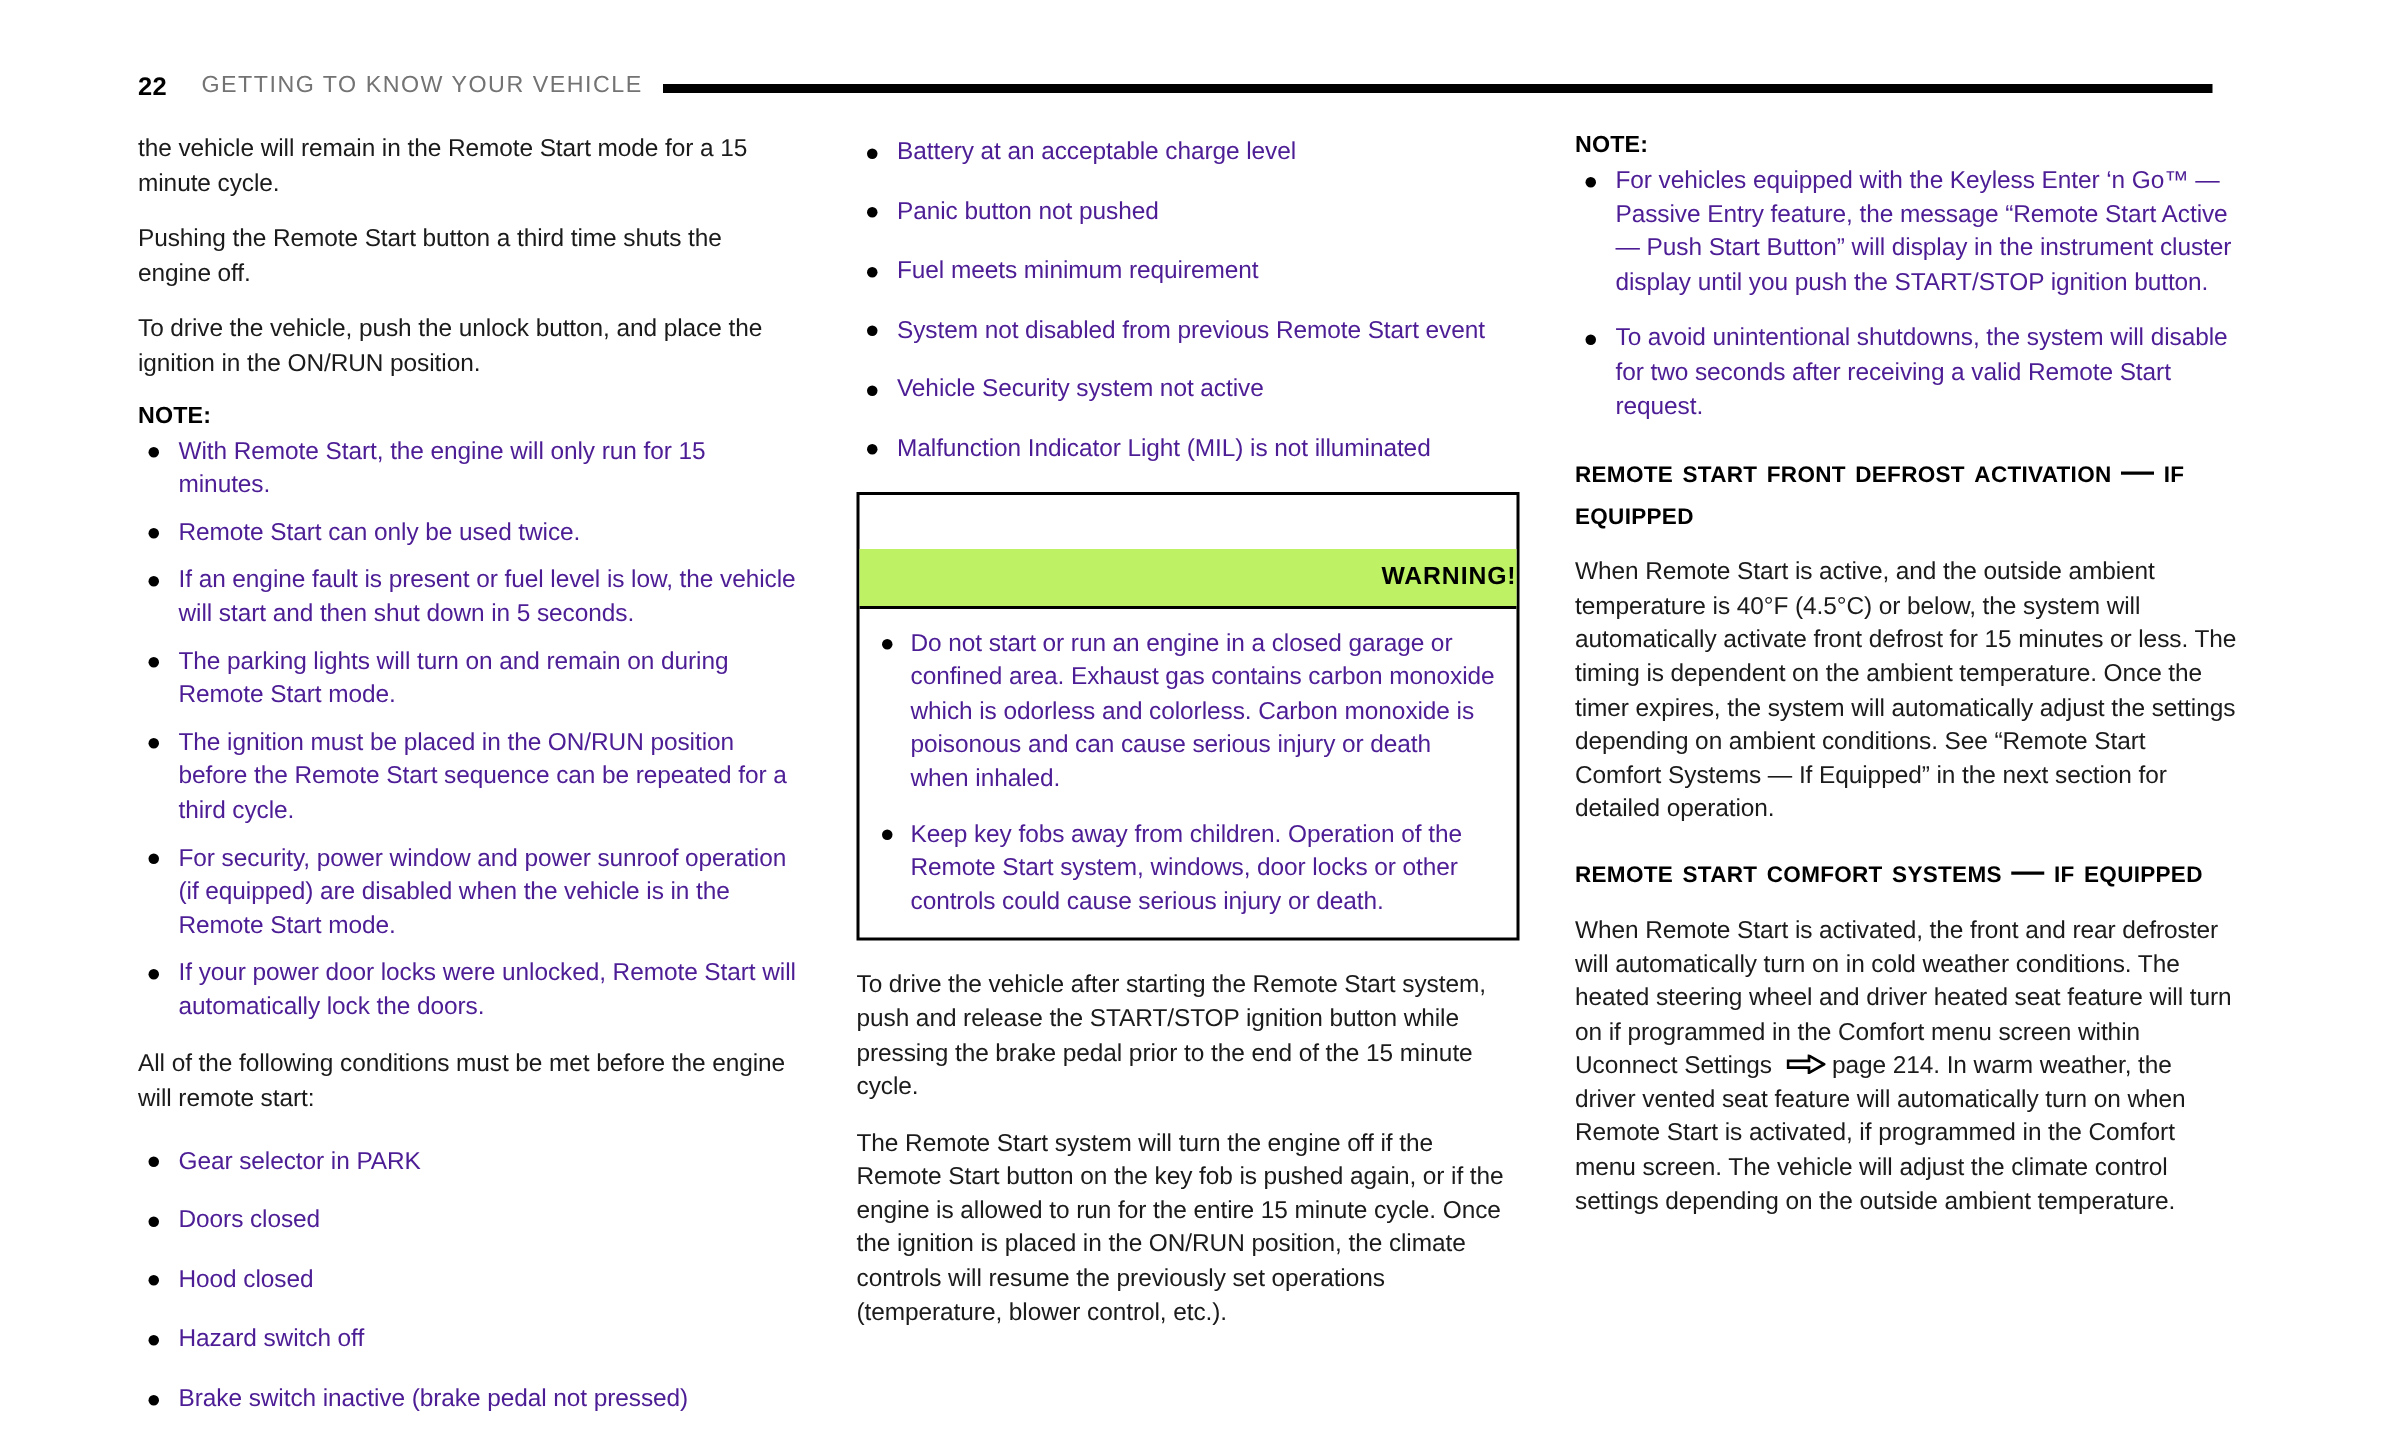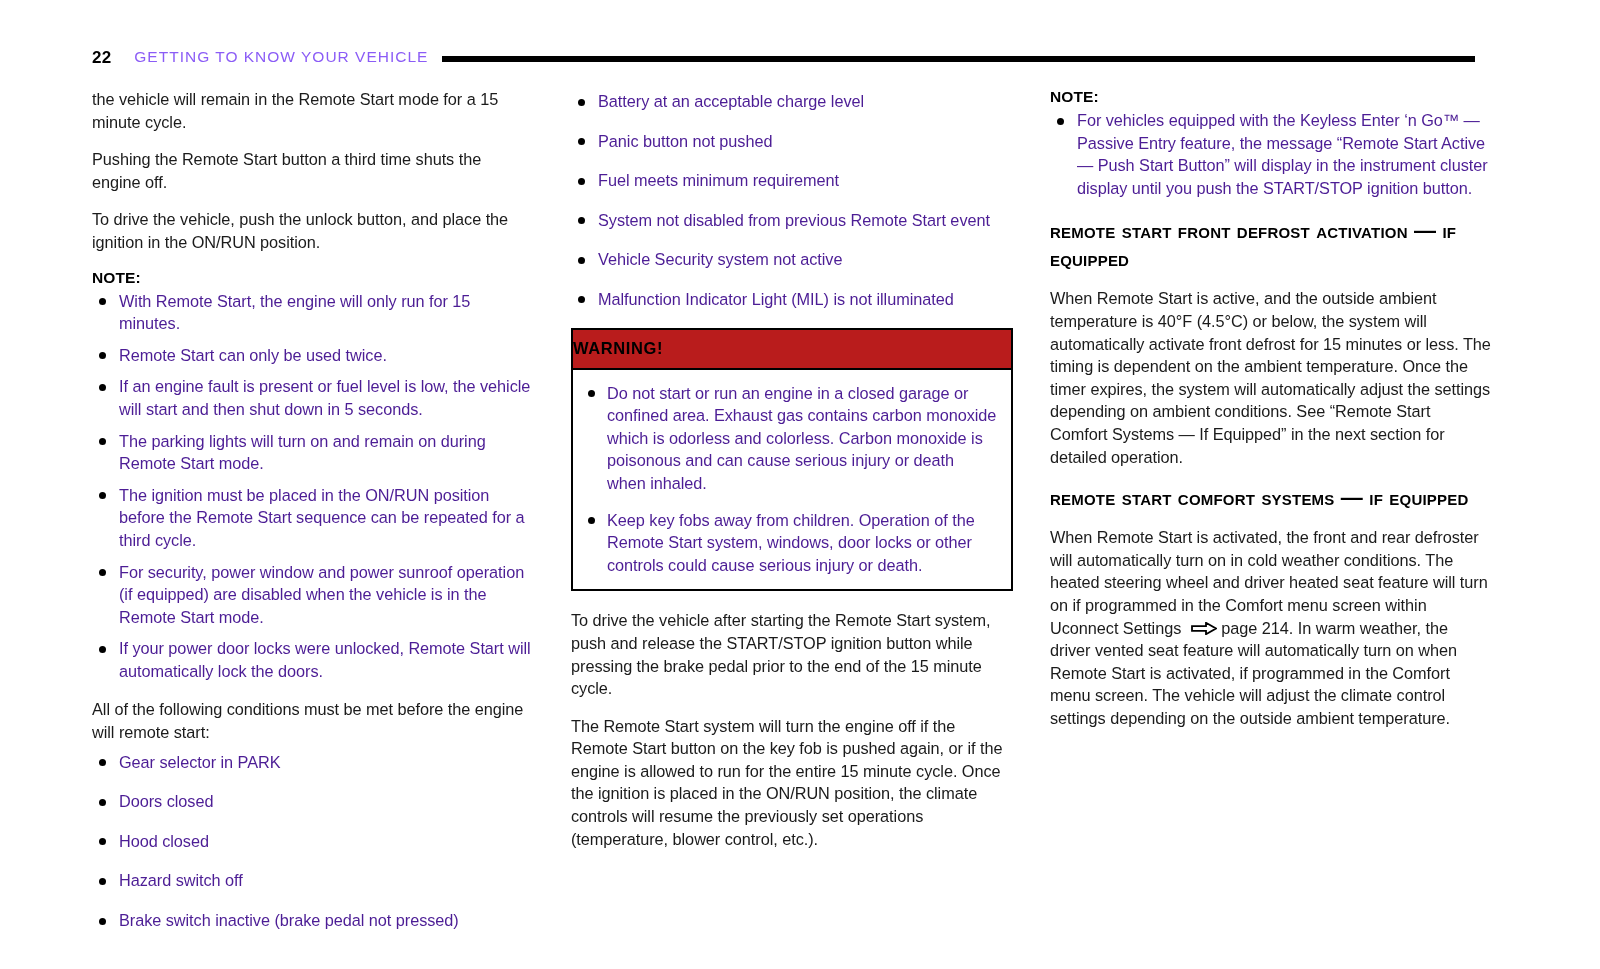--- a/index.html
+++ b/index.html
@@ -40,21 +40,21 @@
     color: #000;
     flex: 0 0 auto;
   }
   .header-title {
     font-size: 15.5px;
     font-weight: normal;
     letter-spacing: 1.0px;
     margin-left: 23px;
     white-space: nowrap;
     flex: 0 0 auto;
-    color: #8b5cf6;
+    color: #737373;
   }
   .header-rule {
     flex: 1 1 auto;
     height: 6px;
     background: #000;
     margin-left: 14px;
     margin-top: 3px;
   }
 
   
@@ -130,28 +130,29 @@
   h2.section-head.first { margin-top: 18px; }
 
   
   .warning-box {
     border: 2px solid #000;
     margin: 16px 0 18px 0;
     background: #fff;
     box-sizing: border-box;
   }
   .warning-header {
-    background: #b91c1c;
+    background: #bef264;
     border-bottom: 2px solid #000;
-    text-align: left;
+    text-align: right;
     font-size: 16.5px;
     font-weight: bold;
     letter-spacing: 0.6px;
     padding: 9px 0 10px 0;
     color: #000;
+    margin-top: 36px;
   }
   .warning-body {
     padding: 12px 14px 13px 4px;
   }
   .warning-body ul.bullets { margin-bottom: 0; }
   .warning-body ul.bullets > li {
     padding-left: 30px;
     margin-bottom: 14px;
   }
   .warning-body ul.bullets > li:last-child { margin-bottom: 0; }
@@ -189,21 +190,21 @@
       <ul class="bullets">
         <li>With Remote Start, the engine will only run for 15 minutes.</li>
         <li>Remote Start can only be used twice.</li>
         <li>If an engine fault is present or fuel level is low, the vehicle will start and then shut down in 5 seconds.</li>
         <li>The parking lights will turn on and remain on during Remote Start mode.</li>
         <li>The ignition must be placed in the ON/RUN position before the Remote Start sequence can be repeated for a third cycle.</li>
         <li>For security, power window and power sunroof operation (if equipped) are disabled when the vehicle is in the Remote Start mode.</li>
         <li>If your power door locks were unlocked, Remote Start will automatically lock the doors.</li>
       </ul>
 
-      <p class="body-text" style="margin-top:16px;margin-bottom:7px;">All of the following conditions must be met before the engine will remote start:</p>
+      <p class="body-text" style="margin-top:16px;margin-bottom:19px;">All of the following conditions must be met before the engine will remote start:</p>
 
       <ul class="bullets spaced">
         <li>Gear selector in PARK</li>
         <li>Doors closed</li>
         <li>Hood closed</li>
         <li>Hazard switch off</li>
         <li>Brake switch inactive (brake pedal not pressed)</li>
       </ul>
 
     </div>
@@ -233,20 +234,21 @@
       <p class="body-text">To drive the vehicle after starting the Remote Start system, push and release the START/STOP ignition button while pressing the brake pedal prior to the end of the 15 minute cycle.</p>
       <p class="body-text">The Remote Start system will turn the engine off if the Remote Start button on the key fob is pushed again, or if the engine is allowed to run for the entire 15 minute cycle. Once the ignition is placed in the ON/RUN position, the climate controls will resume the previously set operations (temperature, blower control, etc.).</p>
 
     </div>
 
     <div class="col">
 
       <div class="note-label" style="margin-top:0;">NOTE:</div>
       <ul class="bullets">
         <li>For vehicles equipped with the Keyless Enter ‘n Go™ — Passive Entry feature, the message “Remote Start Active — Push Start Button” will display in the instrument cluster display until you push the START/STOP ignition button.</li>
+        <li style="margin-top:15px;">To avoid unintentional shutdowns, the system will disable for two seconds after receiving a valid Remote Start request.</li>
       </ul>
 
       <h2 class="section-head first">Remote Start Front Defrost Activation — If Equipped</h2>
       <p class="body-text">When Remote Start is active, and the outside ambient temperature is 40°F (4.5°C) or below, the system will automatically activate front defrost for 15 minutes or less. The timing is dependent on the ambient temperature. Once the timer expires, the system will automatically adjust the settings depending on ambient conditions. See “Remote Start Comfort Systems — If Equipped” in the next section for detailed operation.</p>
 
       <h2 class="section-head">Remote Start Comfort Systems — If Equipped</h2>
 
       <p class="body-text"><span>When Remote Start is activated, the front and rear defroster will automatically turn on in cold weather conditions. The heated steering wheel and driver heated seat feature will turn on if programmed in the Comfort menu screen within Uconnect Settings</span><span class="xref-arrow"><svg width="26" height="13" viewBox="0 0 26 13" xmlns="http://www.w3.org/2000/svg">
               <path d="M1 4.2 L15 4.2 L15 0.8 L25 6.5 L15 12.2 L15 8.8 L1 8.8 Z" fill="#ffffff" stroke="#000000" stroke-width="1.8" stroke-linejoin="miter"></path>
             </svg></span><span>page 214.</span> <span>In warm weather, the driver vented seat feature will automatically turn on when Remote Start is activated, if programmed in the Comfort menu screen. The vehicle will adjust the climate control settings depending on the outside ambient temperature.</span></p>

